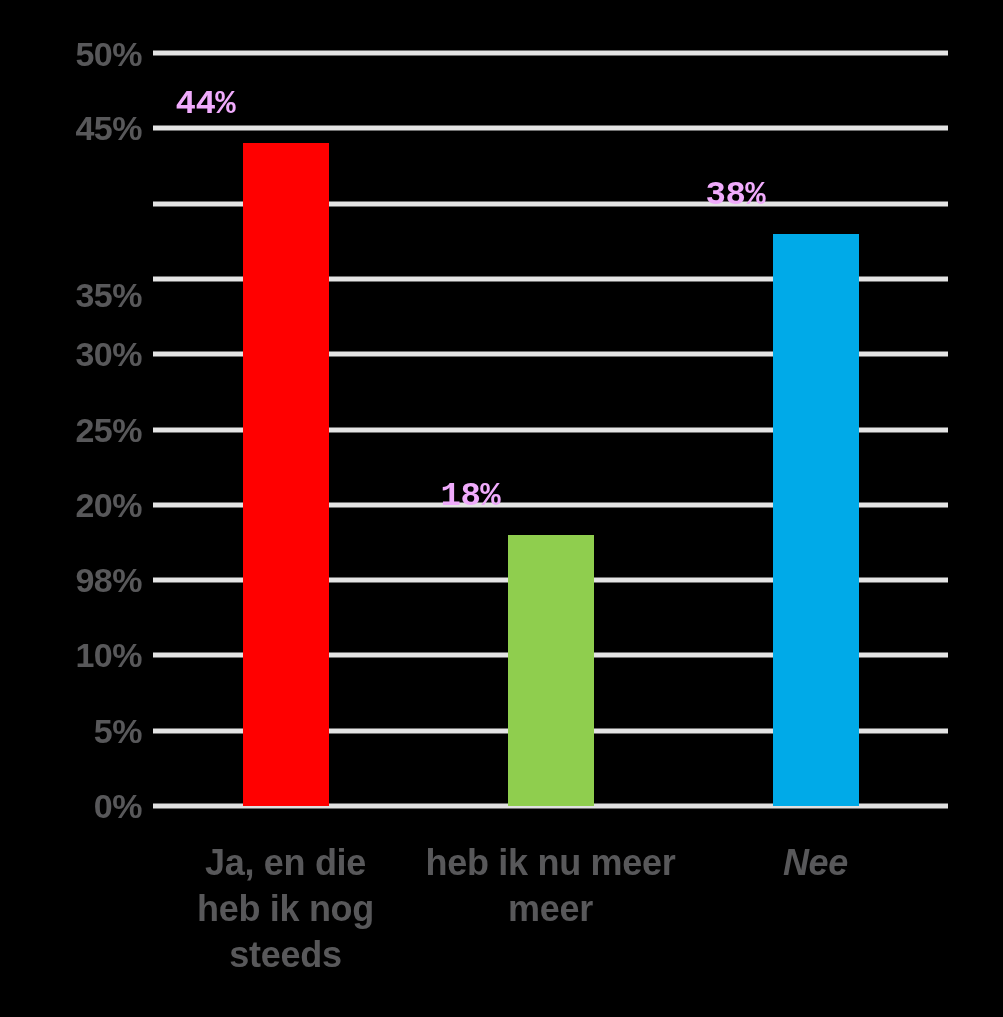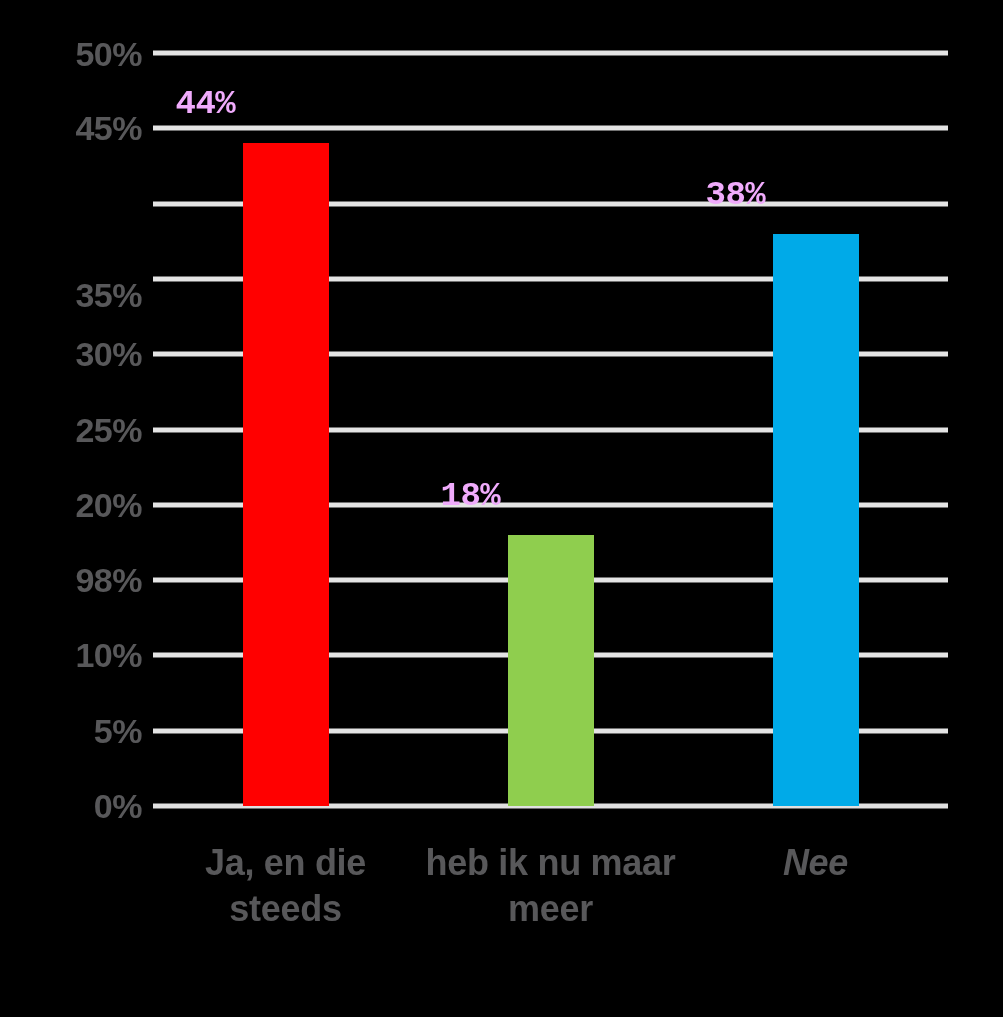--- a/index.html
+++ b/index.html
@@ -163,24 +163,25 @@
       </div>
       <div class="bar-group" style="left: 530px;">
         <div class="bar" style="height: 572.28px; background: rgb(0, 170, 232);"></div>
         <div class="bar-value" style="bottom: 594.28px;">38%</div>
       </div>
     </div>
 
   <div id="x-axis-labels">
       <div class="x-cat" style="left: 0px;">
         <div>Ja, en die</div>
+        <div>heb ik nog</div>
         <div>steeds</div>
       </div>
       <div class="x-cat" style="left: 265px;">
-        <div>heb ik nu maar</div>
+        <div>heb ik nu meer</div>
         <div>meer</div>
       </div>
       <div class="x-cat" style="left: 530px; font-style: italic;">
         <div>Nee</div>
       </div>
     </div>
 
 </div>
 
 </body></html>

